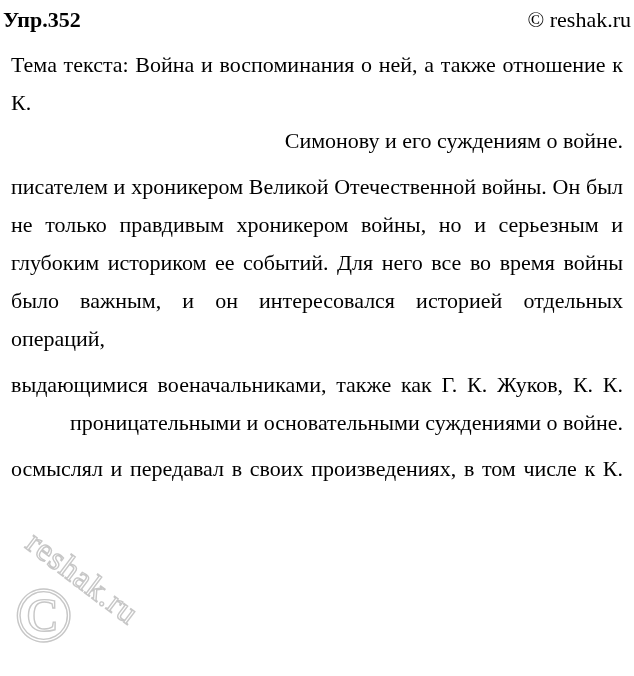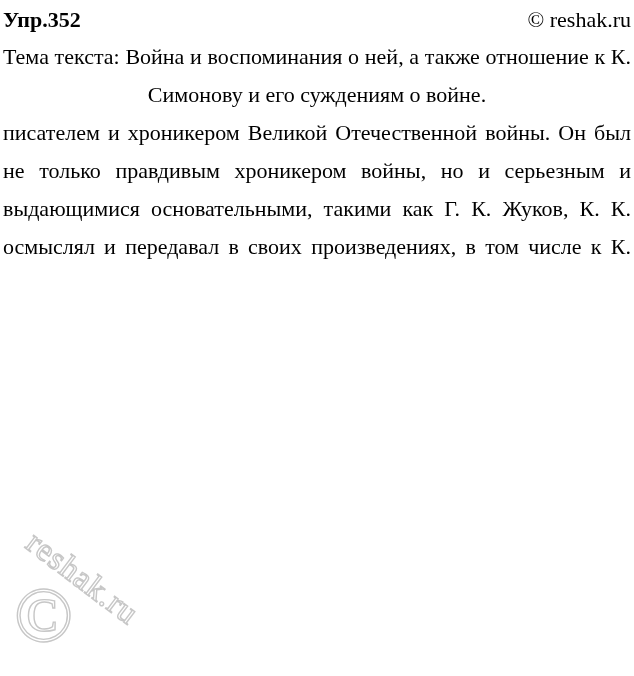--- a/index.html
+++ b/index.html
@@ -26,26 +26,26 @@
     line-height: 36px;
     position: relative;
     z-index: 1;
   }
   .exercise-number { font-weight: bold; }
   .copyright-label { font-weight: normal; font-family: Liberation Serif, serif; }
   .answer-text {
     position: relative;
     z-index: 1;
   }
-  .answer-text p { margin: 0; }
+  .answer-text p { margin: 8px; }
   .line {
     display: block;
     font-size: 22px;
     line-height: 38px;
-    text-align: center;
+    text-align: right;
     white-space: normal;
   }
   .line.fill {
     text-align: justify;
     text-align-last: justify;
   }
   .watermark {
     position: absolute;
     left: 0;
     top: 505px;
@@ -71,24 +71,27 @@
   <div class="answer-text">
 
     <p>
       <span class="line fill">Тема текста: Война и воспоминания о ней, а также отношение к К.</span>
       <span class="line">Симонову и его суждениям о войне.</span>
     </p>
 
     <p>
       <span class="line fill">писателем и хроникером Великой Отечественной войны. Он был</span>
       <span class="line fill">не только правдивым хроникером войны, но и серьезным и</span>
+      <span class="line fill">глубоким историком ее событий. Для него все во время войны</span>
+      <span class="line fill">было важным, и он интересовался историей отдельных операций,</span>
     </p>
 
     <p>
-      <span class="line fill">выдающимися основательными, такими как Г. К. Жуков, К. К.</span>
+      <span class="line fill">выдающимися военачальниками, также как Г. К. Жуков, К. К.</span>
+      <span class="line">проницательными и основательными суждениями о войне.</span>
     </p>
 
     <p>
       <span class="line fill">осмыслял и передавал в своих произведениях, в том числе к К.</span>
 
     </p>
 
   </div>
 
   <svg class="watermark" width="200" height="171" viewBox="0 0 200 171" aria-hidden="true">

